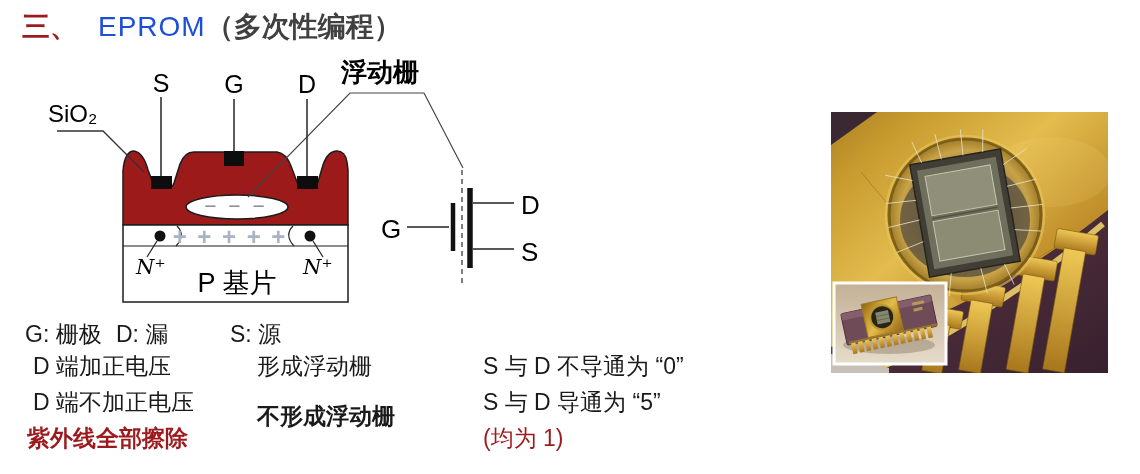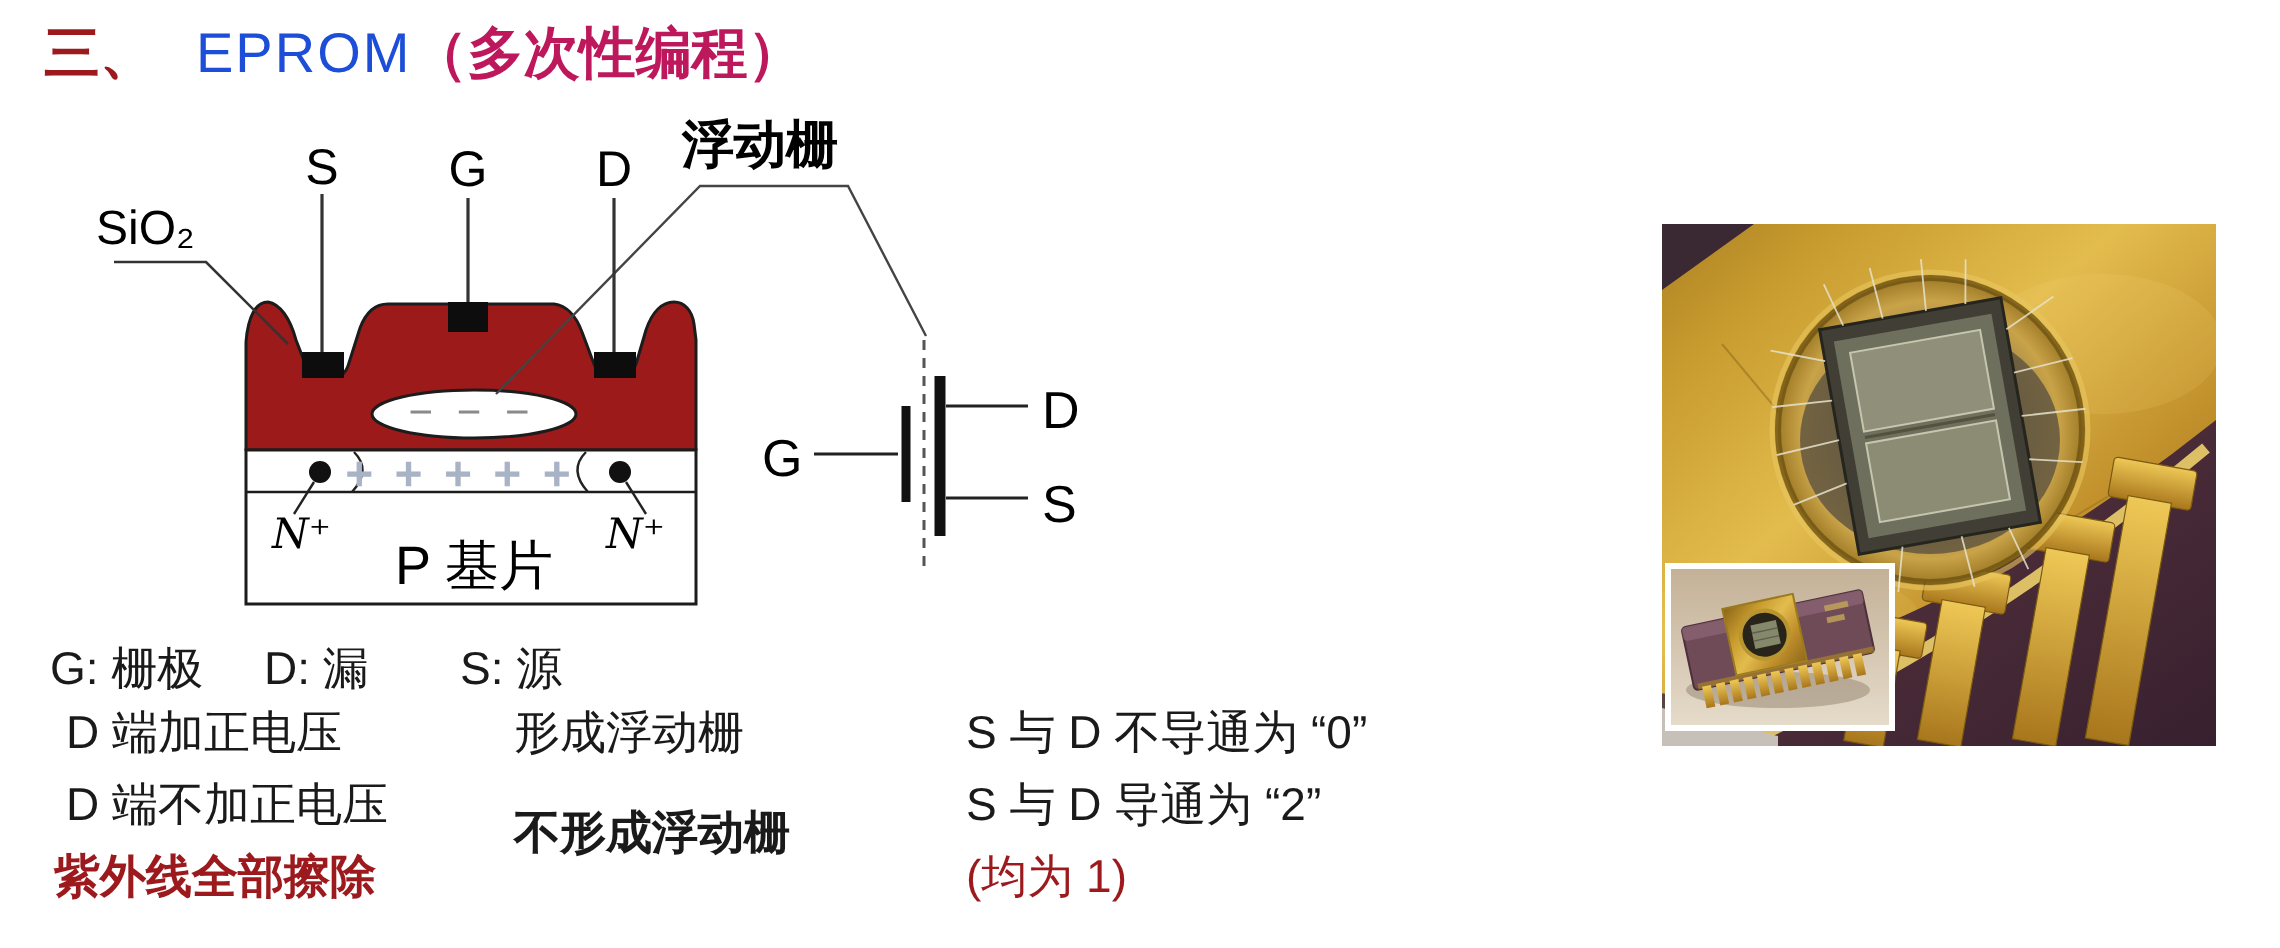--- a/index.html
+++ b/index.html
@@ -2,21 +2,21 @@
 <html><head>
 <meta charset="utf-8">
 <style>
   html,body{margin:0;padding:0;background:#fff;}
   body{width:1140px;height:474px;overflow:hidden;position:relative;
        font-family:"Liberation Sans","DejaVu Sans",sans-serif;color:#1a1a1a;}
   .slide{position:absolute;inset:0;}
   .title{position:absolute;left:22px;top:8px;font-size:28px;font-weight:600;white-space:nowrap;}
   .title .sec{color:#9c1a1d;margin-right:20px;}
   .title .main{color:#1d4ed8;font-weight:400;letter-spacing:1px;}
-  .title .sub{color:#be185d;}
+  .title .sub{color:#404040;}
   .t{position:absolute;font-size:23px;font-weight:500;white-space:nowrap;line-height:1.15;}
   .red{color:#9c1a1d;}
   svg text{font-family:"Liberation Sans","DejaVu Sans",sans-serif;}
   .nplus{font-family:"DejaVu Serif","Liberation Serif",serif;font-style:italic;}
 </style>
 </head>
 <body>
 
 <div class="slide">
 
@@ -74,30 +74,30 @@
       <line x1="473" y1="203" x2="514" y2="203" stroke="#222" stroke-width="1.6"></line>
       <line x1="473" y1="249" x2="514" y2="249" stroke="#222" stroke-width="1.6"></line>
       <text x="381" y="238" font-size="26">G</text>
       <text x="521" y="214" font-size="26">D</text>
       <text x="521" y="261" font-size="26">S</text>
     </g>
   </svg>
 
   <div>
     <span class="t" style="left:25px;top:321px;">G: 栅极</span>
-    <span class="t" style="left:132px;top:321px;">D: 漏</span>
+    <span class="t" style="left:116px;top:321px;">D: 漏</span>
     <span class="t" style="left:230px;top:321px;">S: 源</span>
 
     <span class="t" style="left:33px;top:353px;">D 端加正电压</span>
     <span class="t" style="left:257px;top:353px;">形成浮动栅</span>
     <span class="t" style="left:483px;top:353px;">S 与 D 不导通为 “0”</span>
 
     <span class="t" style="left:33px;top:389px;text-align:right;">D 端不加正电压</span>
     <span class="t" style="left:257px;top:403px;font-weight:bold;">不形成浮动栅</span>
-    <span class="t" style="left:483px;top:389px;">S 与 D 导通为 “2”</span>
+    <span class="t" style="left:483px;top:389px;">S 与 D 导通为 “5”</span>
 
     <span class="t red" style="left:27px;top:425px;font-weight:bold;">紫外线全部擦除</span>
     <span class="t red" style="left:483px;top:425px;">(均为 1)</span>
   </div>
 
   <svg style="position:absolute;left:831px;top:112px;" width="277" height="261" viewBox="0 0 277 261">
     <defs>
       <linearGradient id="goldLid" x1="0" y1="0" x2="1" y2="1">
         <stop offset="0" stop-color="#8a6418"></stop>
         <stop offset="0.28" stop-color="#c89b2e"></stop>

